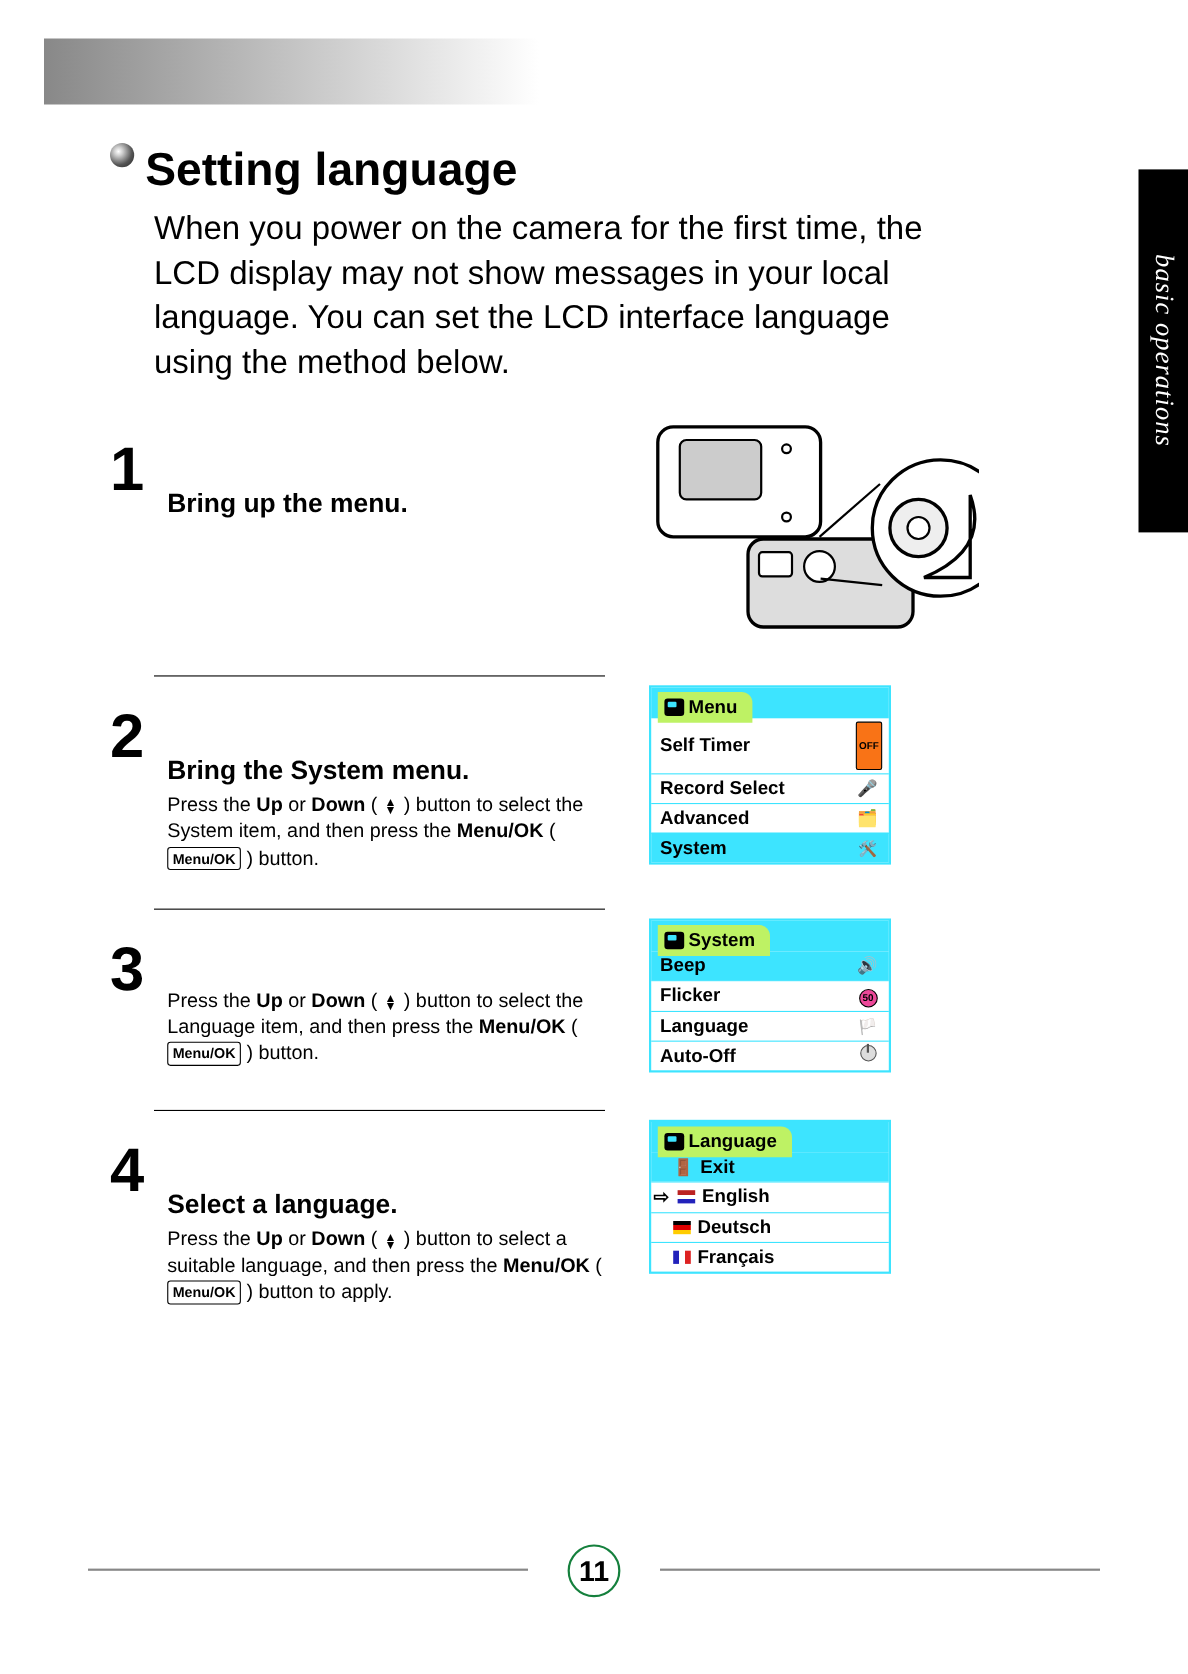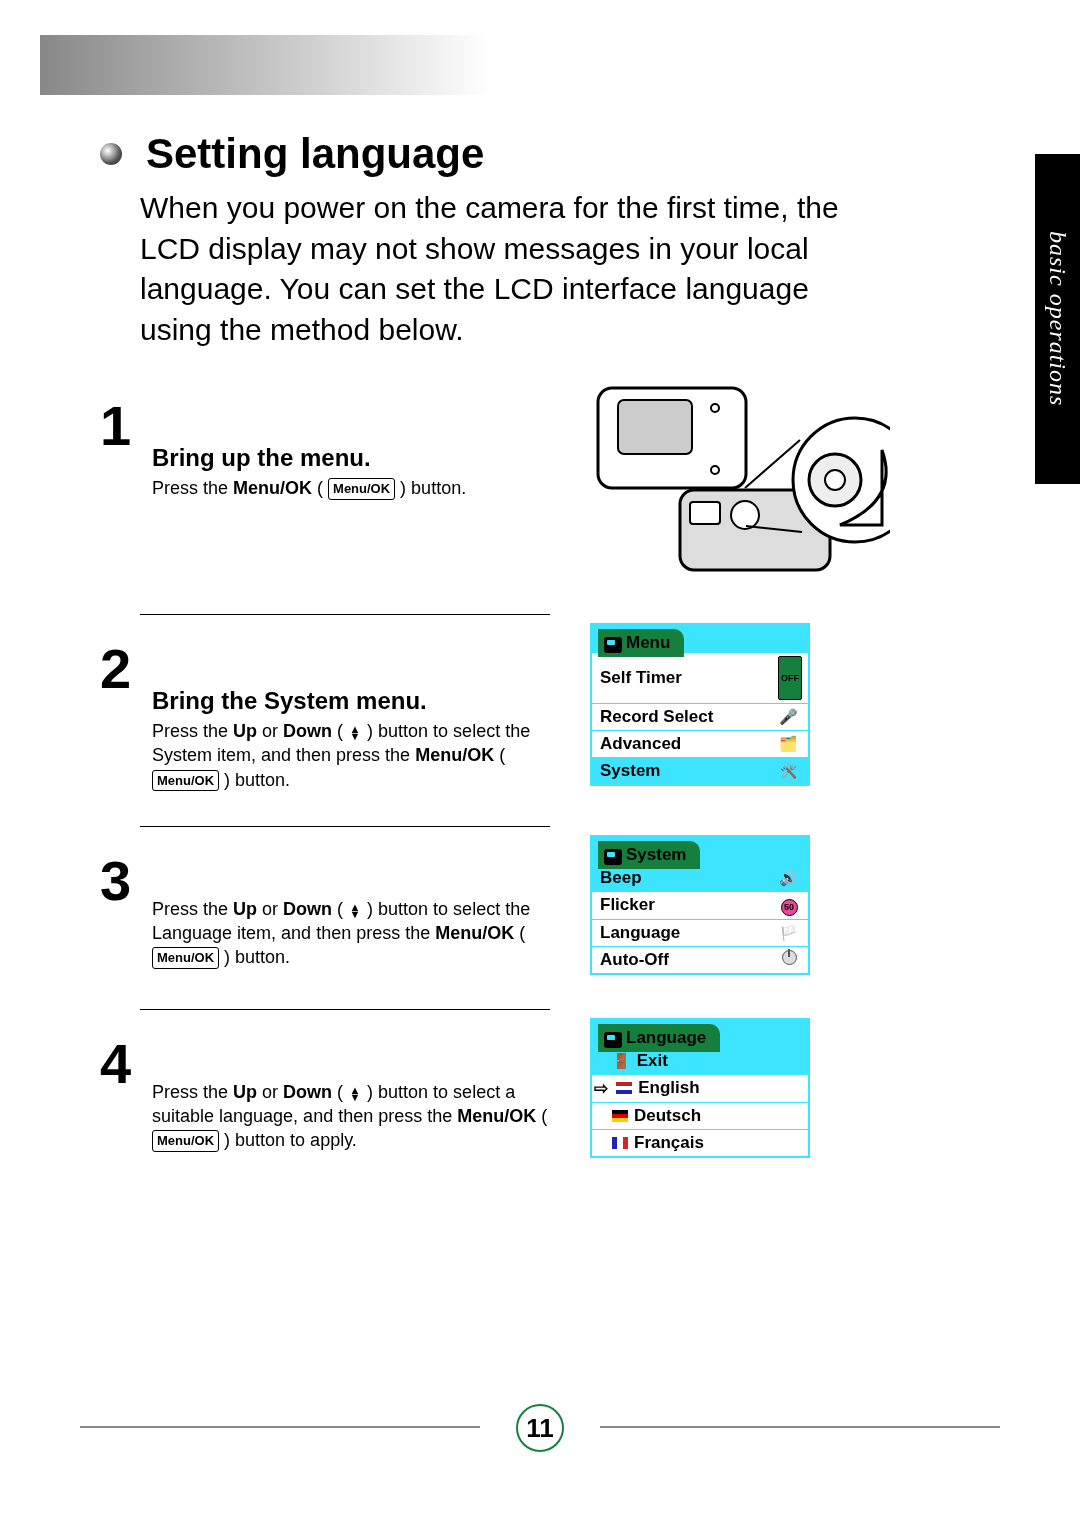--- a/index.html
+++ b/index.html
@@ -31,21 +31,21 @@
     justify-content: center;
   }
   .side-tab span {
     writing-mode: vertical-rl;
     letter-spacing: 1px;
   }
   .content {
     position: absolute;
     top: 130px; left: 100px; width: 810px;
   }
-  .h1-row { display: flex; align-items: center; gap: 24px; }
+  .h1-row { display: flex; align-items: flex-start; gap: 10px; }
   .bullet {
     width: 22px; height: 22px; border-radius: 50%;
     background: radial-gradient(circle at 35% 35%, #fff 0%, #ccc 20%, #555 60%, #222 100%);
     flex: none;
   }
   h1 { font-size: 42px; font-weight: bold; }
   .intro {
     font-size: 30px;
     margin: 10px 0 30px 40px;
     line-height: 1.35;
@@ -90,25 +90,25 @@
     border: 2px solid #3de4ff;
     background: #fff;
     font-family: Arial, sans-serif;
   }
   .osd-tabrow {
     height: 28px; background: #3de4ff;
     position: relative;
   }
   .osd-tab {
     position: absolute; top: 4px; left: 6px;
-    background: #15803d;
+    background: #bef264;
     border-top-right-radius: 10px;
     padding: 4px 14px 4px 6px;
     font-weight: bold; font-size: 17px; color: #000;
-    display: flex; align-items: flex-end; gap: 4px;
+    display: flex; align-items: center; gap: 4px;
   }
   .osd-tab-icon {
     width: 18px; height: 16px; display:inline-block; position:relative;
   }
   .osd-tab-icon::before{
     content:""; position:absolute; inset:0;
     background:#000; border-radius:3px;
   }
   .osd-tab-icon::after{
     content:""; position:absolute; left:3px; top:3px; width:8px; height:5px;
@@ -118,21 +118,21 @@
     display: flex; justify-content: space-between; align-items: center;
     padding: 3px 8px;
     font-size: 17px; font-weight: bold;
     border-top: 1px solid #3de4ff;
   }
   .osd-item:first-of-type { border-top: none; justify-content: space-between; }
   .osd-item.hl { background: #3de4ff; color: #000; }
   .osd-item .icon { width: 22px; text-align:center; }
   .icon-off {
     display:inline-block; font-size:9px; font-weight:bold;
-    border:1.5px solid #000; padding:16px 2px; background:#15803d; border-radius:2px;
+    border:1.5px solid #000; padding:16px 2px; background:#f97316; border-radius:2px;
   }
   .icon-mic   { font-size:15px; color:#5a8; }
   .icon-tools { font-size:15px; }
   .icon-sys   { font-size:14px; color:#b44; }
   .icon-spk   { font-size:15px; }
   .icon-50    { display:inline-block; width:17px;height:17px;border-radius:50%;border:1.5px solid #000;font-size:9px;line-height:14px;text-align:center;font-weight:bold;background:#ec4899;}
   .icon-flag  { font-size:14px; }
   .icon-pwr   { display:inline-block; width:15px;height:15px;border-radius:50%;border:1.5px solid #555;position:relative;background:#ddd;}
   .icon-pwr::after{content:"";position:absolute;left:50%;top:-2px;width:2px;height:8px;background:#555;transform:translateX(-50%);}
   .icon-door  { font-size:15px; color:#2a6; }
@@ -186,23 +186,20 @@
   </div>
 
   <p class="intro">When you power on the camera for the first time, the LCD display may not show messages in your local language. You can set the LCD interface language using the method below.</p>
 
   <div class="step-row">
     <div class="step-left">
       <div class="step">
         <div class="step-num">1</div>
         <div class="step-body">
           <div class="step-title">Bring up the menu.</div>
-          <div class="step-desc">
-            <span>Press the </span><b>Menu/OK</b><span> ( </span><span class="menuok">Menu/OK</span><span> ) button.</span>
-          </div>
         </div>
       </div>
     </div>
     <div class="step-right">
       <div class="camera-illus">
         <svg viewBox="0 0 300 200">
           <rect x="8" y="8" width="148" height="100" rx="14" fill="#fff" stroke="#000" stroke-width="3"></rect>
           <rect x="28" y="20" width="74" height="54" rx="6" fill="#ccc" stroke="#000" stroke-width="2"></rect>
           <circle cx="125" cy="28" r="4" fill="none" stroke="#000" stroke-width="2"></circle>
           <circle cx="125" cy="90" r="4" fill="none" stroke="#000" stroke-width="2"></circle>
@@ -307,20 +304,21 @@
     </div>
   </div>
 
   <div class="sep"></div>
 
   <div class="step-row">
     <div class="step-left">
       <div class="step">
         <div class="step-num">4</div>
         <div class="step-body">
+          <div class="step-title">Select a language.</div>
           <div class="step-desc">
             <span>Press the </span><b>Up</b><span> or </span><b>Down</b><span> ( </span><span class="updown"></span><span> ) button to select a suitable language, and then press the </span><b>Menu/OK</b><span> ( </span><span class="menuok">Menu/OK</span><span> ) button to apply.</span>
           </div>
         </div>
       </div>
     </div>
     <div class="step-right">
       <div class="osd">
         <div class="osd-tabrow">
             <div class="osd-tab">

